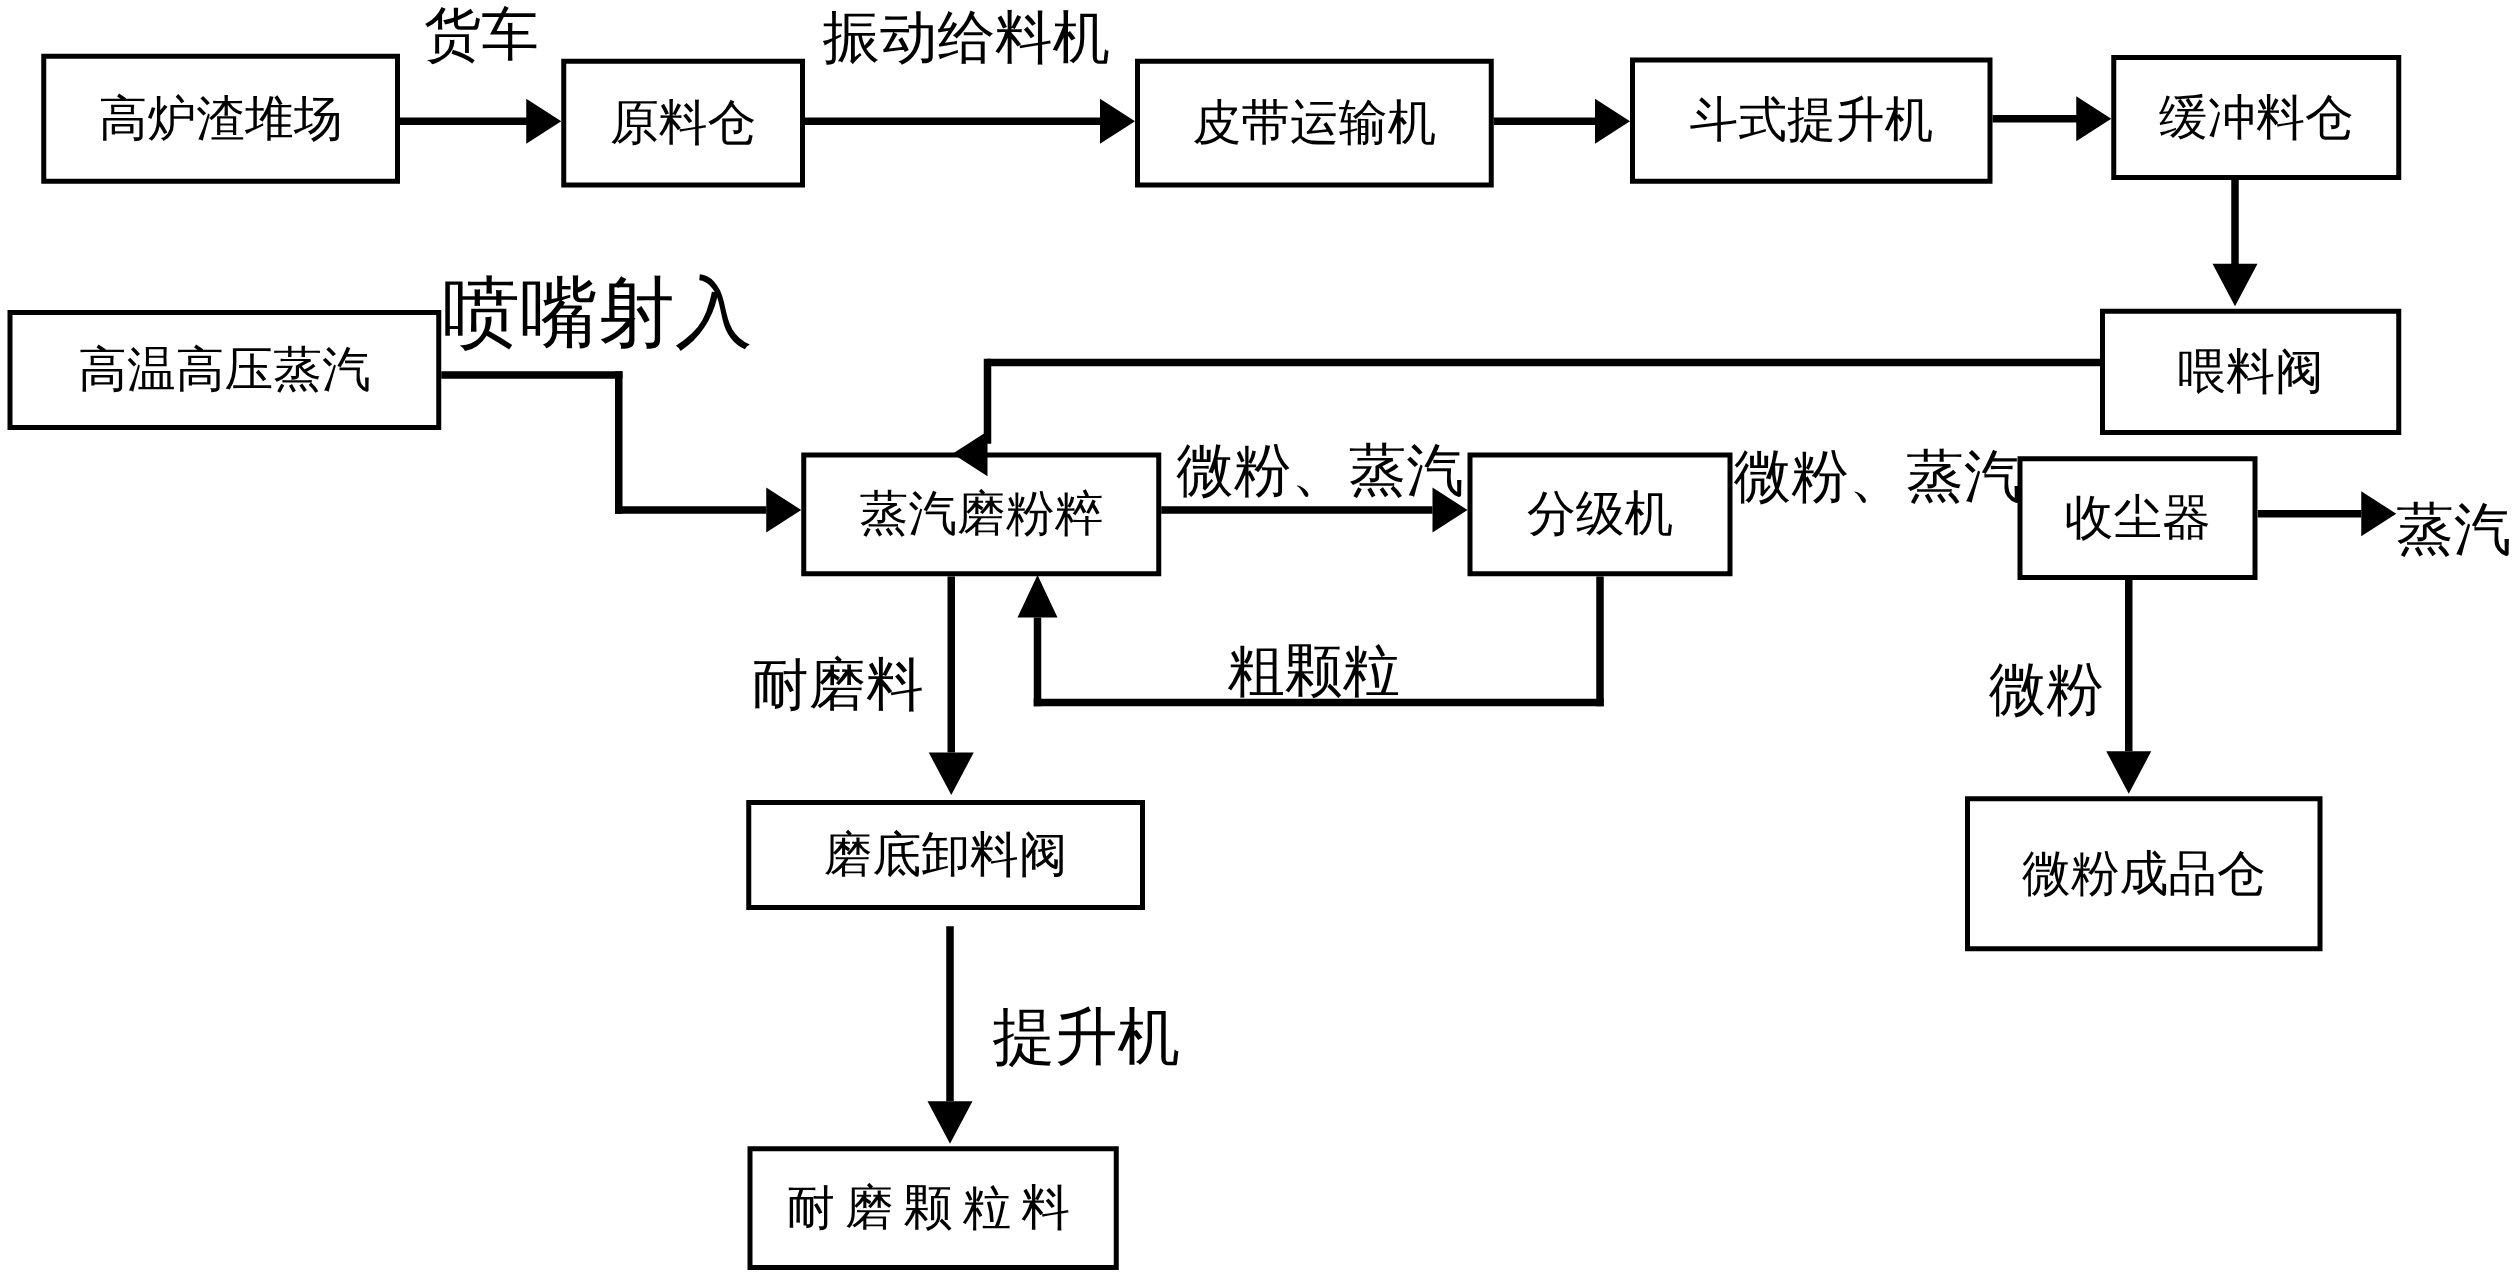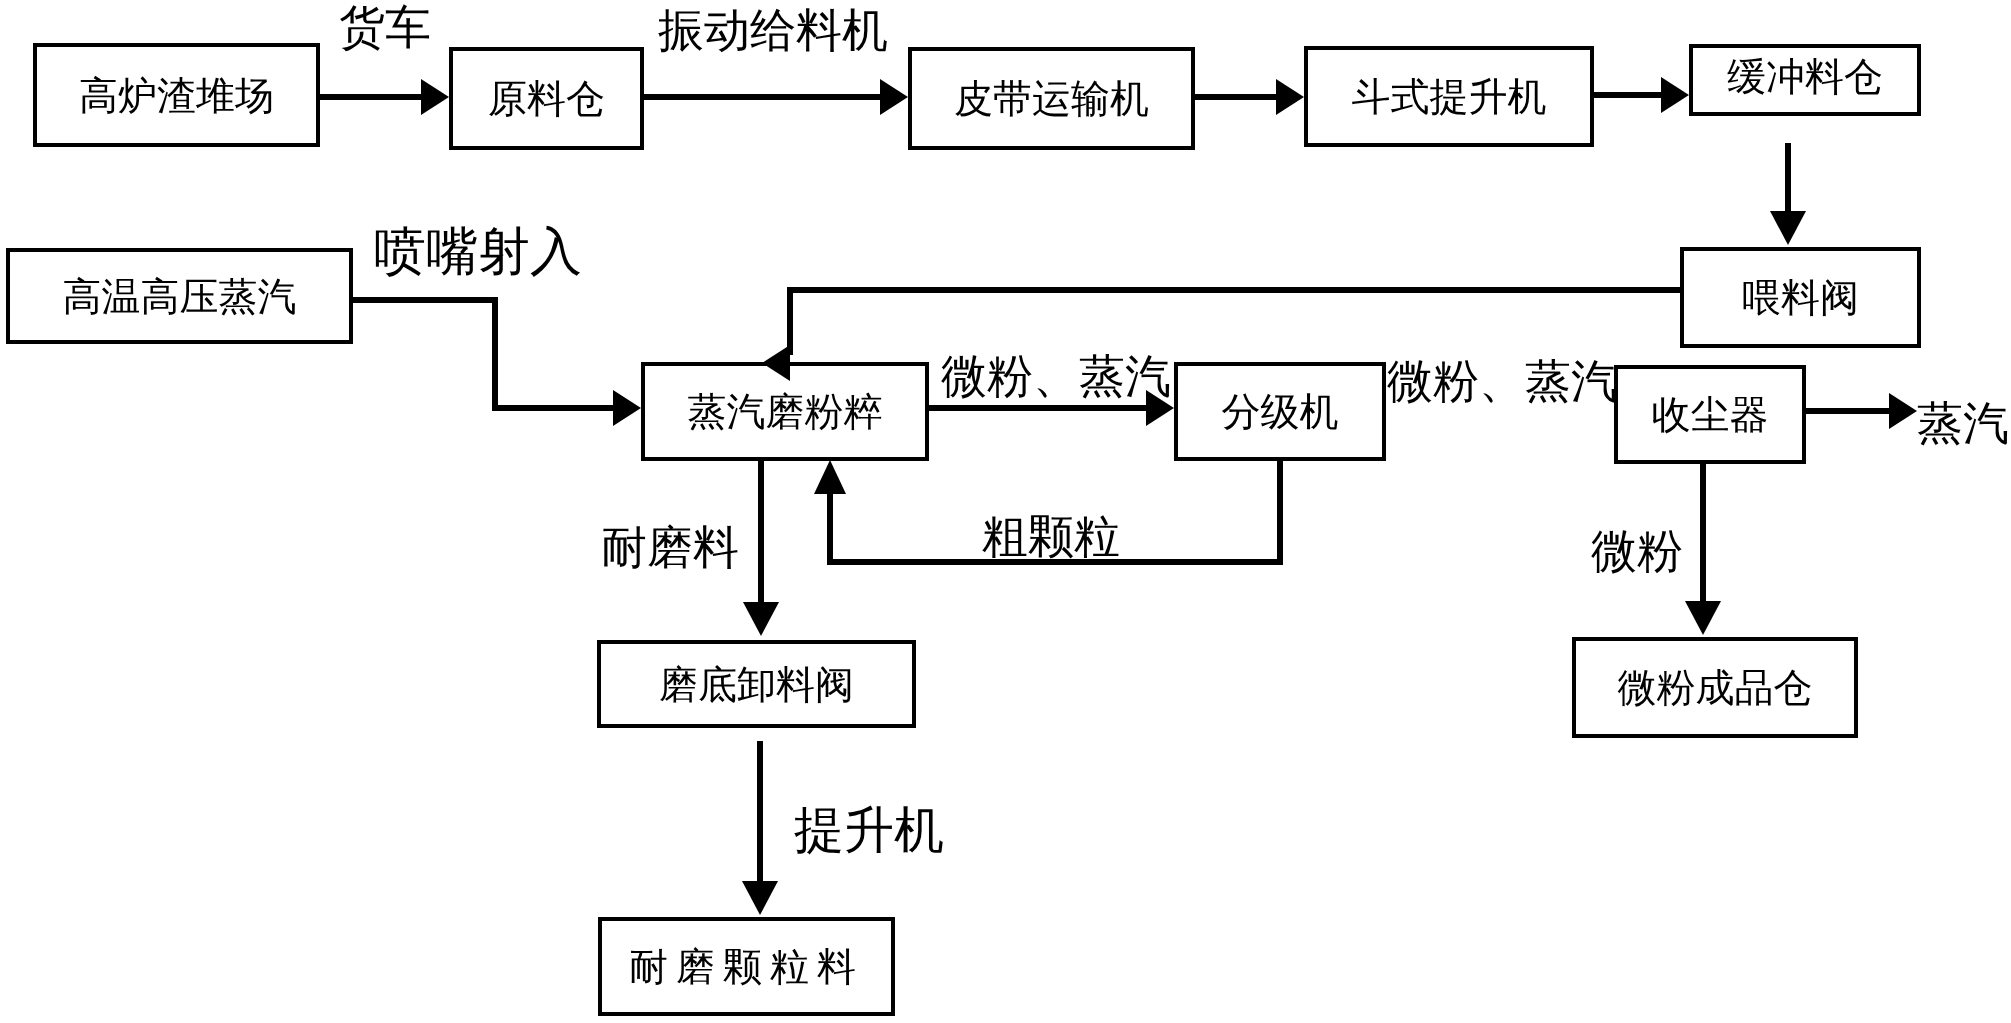--- a/index.html
+++ b/index.html
@@ -51,34 +51,34 @@
   .tri-r { border-top: 18px solid transparent; border-bottom: 18px solid transparent; border-left: 28px solid #000000; }
   .tri-l { border-top: 18px solid transparent; border-bottom: 18px solid transparent; border-right: 28px solid #000000; }
   .tri-d { border-left: 18px solid transparent; border-right: 18px solid transparent; border-top: 34px solid #000000; }
   .tri-u { border-left: 16px solid transparent; border-right: 16px solid transparent; border-bottom: 34px solid #000000; }
 
   
   #box-slag-yard        { left: 33px;   top: 43px;  width: 287px; height: 104px; }
   #box-raw-bin          { left: 449px;  top: 47px;  width: 195px; height: 103px; }
   #box-belt-conveyor    { left: 908px;  top: 47px;  width: 287px; height: 103px; }
   #box-bucket-elevator  { left: 1304px; top: 46px;  width: 290px; height: 101px; }
-  #box-buffer-bin       { left: 1689px; top: 44px;  width: 232px; height: 72px; font-family: Liberation Mono, monospace; }
+  #box-buffer-bin       { left: 1689px; top: 44px;  width: 232px; height: 100px; }
   #box-feed-valve       { left: 1680px; top: 247px; width: 241px; height: 101px; }
   #box-hp-steam         { left: 6px;    top: 248px; width: 347px; height: 96px;  }
   #box-steam-mill       { left: 641px;  top: 362px; width: 288px; height: 99px;  }
   #box-classifier       { left: 1174px; top: 362px; width: 212px; height: 99px;  }
   #box-dust-collector   { left: 1614px; top: 365px; width: 192px; height: 99px;  }
   #box-mill-valve       { left: 597px;  top: 640px; width: 319px; height: 88px; }
-  #box-fine-powder-bin  { left: 1572px; top: 637px; width: 286px; height: 101px; }
+  #box-fine-powder-bin  { left: 1572px; top: 637px; width: 286px; height: 124px; }
   #box-wear-granules    { left: 598px;  top: 917px; width: 297px; height: 99px; letter-spacing: 8px; }
 
   
   #lbl-truck            { left: 385px;  top: 28px;  }
   #lbl-vib-feeder       { left: 773px;  top: 31px;  }
-  #lbl-nozzle           { left: 478px;  top: 252px; font-size: 52px; }
+  #lbl-nozzle           { left: 478px;  top: 252px; font-size: 62px; }
   #lbl-fps1             { left: 1056px; top: 377px; }
   #lbl-fps2             { left: 1502px; top: 382px; }
   #lbl-steam-out        { left: 1963px; top: 424px; }
   #lbl-wear-material    { left: 670px;  top: 548px; }
   #lbl-coarse           { left: 1051px; top: 537px; }
   #lbl-fine-powder      { left: 1637px; top: 552px; }
   #lbl-elevator         { left: 869px;  top: 830px; font-size: 50px; }
 </style>
 </head>
 <body>

